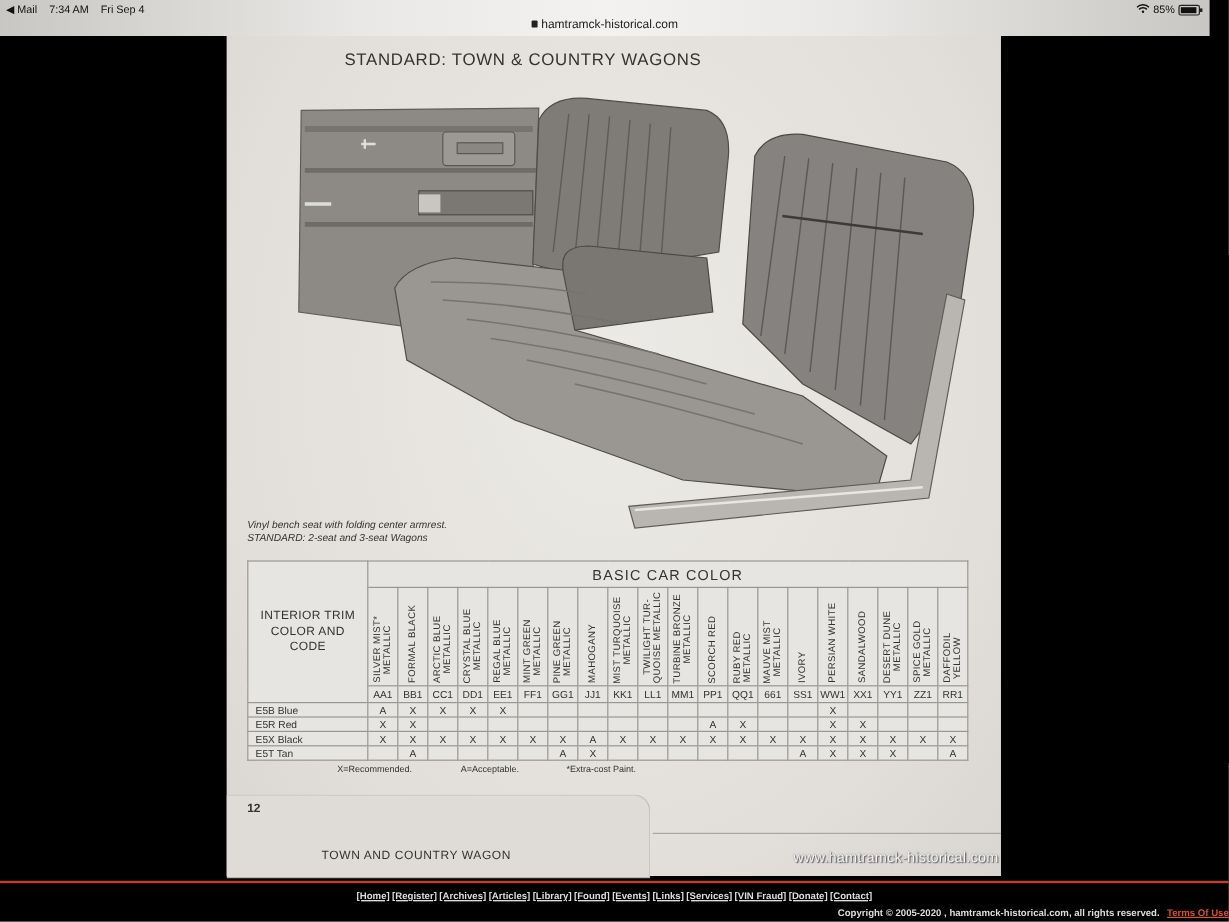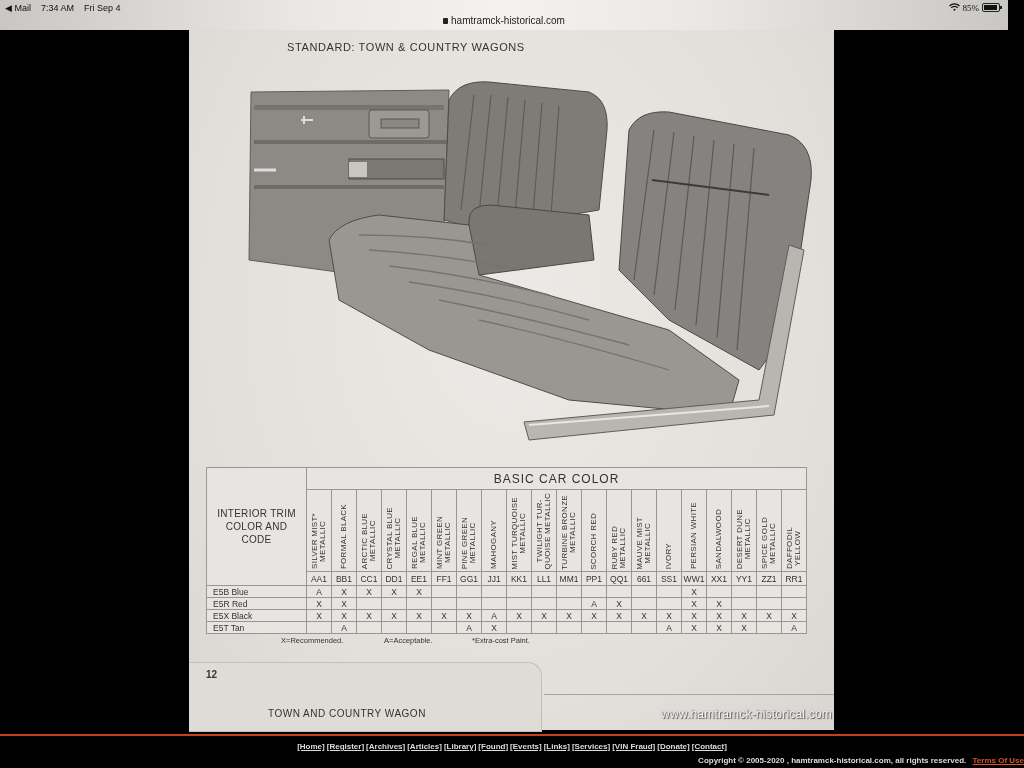--- a/index.html
+++ b/index.html
@@ -7,35 +7,35 @@
     width:1024px; height:768px; overflow:hidden; position:relative;
     background:#000; font-family:"Liberation Sans", sans-serif;
   }
   
   .statusbar {
     position:absolute; left:0; top:0; width:1008px; height:30px;
     background:linear-gradient(to right,#c9c7c3 0%,#e9e8e6 30%,#f3f2f0 50%,#e9e8e6 70%,#c9c7c3 100%);
     font-size:9px; color:#111;
   }
   .sb-left { position:absolute; left:5px; top:3px; display:flex; gap:10px; }
-  .sb-right { position:absolute; right:8px; top:3px; display:flex; align-items:flex-start; gap:3px;font-family:Liberation Serif, serif; }
+  .sb-right { position:absolute; right:8px; top:3px; display:flex; align-items:flex-end; gap:3px; }
   .battery { width:16px; height:7px; border:1px solid #222; border-radius:2px; position:relative; }
   .battery .fill { position:absolute; left:1px; top:1px; bottom:1px; width:82%; background:#111; }
   .battery:after { content:""; position:absolute; right:-3px; top:2px; width:2px; height:3px; background:#222; }
   .url { position:absolute; left:0; right:0; top:15px; text-align:center; font-size:10px; color:#222; }
   .lock { display:inline-block; width:5px; height:6px; background:#222; border-radius:1px; margin-right:3px; position:relative; top:0px; }
 
   
   .page {
     position:absolute; left:189px; top:30px; width:645px; height:700px;
     background:#e4e1dc;
     background-image:radial-gradient(ellipse at 50% 40%, #eceae6 0%, #e2dfda 70%, #d9d6d1 100%);
   }
   .page-title {
-    position:absolute; left:98px; top:11px; font-size:11px; letter-spacing:0.6px; color:#333;
+    position:absolute; left:98px; top:11px; font-size:14px; letter-spacing:0.6px; color:#333;
   }
   .illustration { position:absolute; left:40px; top:40px; width:600px; height:380px; }
   .caption {
     position:absolute; left:17px; top:402px; font-size:8.5px; font-style:italic; color:#333; line-height:11px;
   }
 
   
   .trim-table {
     position:absolute; left:17px; top:437px; border-collapse:collapse;
     font-size:8px; color:#333; background:#e7e5e1;
@@ -147,20 +147,24 @@
         <line x1="485" y1="70" x2="467" y2="255"></line>
       <line x1="505" y1="74" x2="488" y2="268"></line>
         <line x1="525" y1="78" x2="508" y2="280"></line>
     </g>
     <line x1="423" y1="110" x2="540" y2="125" stroke="#3e3b37" stroke-width="2"></line>
 
     <path d="M560 175 L575 180 L545 345 L300 370 L295 352 L530 330 Z" fill="#b9b6b1" stroke="#5f5c58"></path>
     <path d="M300 355 L540 336" stroke="#e8e6e2" stroke-width="2"></path>
   </svg>
 
+  <div class="caption">
+    <div>Vinyl bench seat with folding center armrest.</div>
+    <div>STANDARD: 2-seat and 3-seat Wagons</div>
+  </div>
 
   <table class="trim-table">
     <tbody>
         <tr>
       <th class="hdr-label" rowspan="3"><span id="rowhdr"><div>INTERIOR TRIM</div><div>COLOR AND</div><div>CODE</div></span></th>
       <th class="basic-title" colspan="20">BASIC CAR COLOR</th>
     </tr>
     <tr id="name-row">
           <th class="vert"><span>SILVER MIST*
 METALLIC</span></th>

